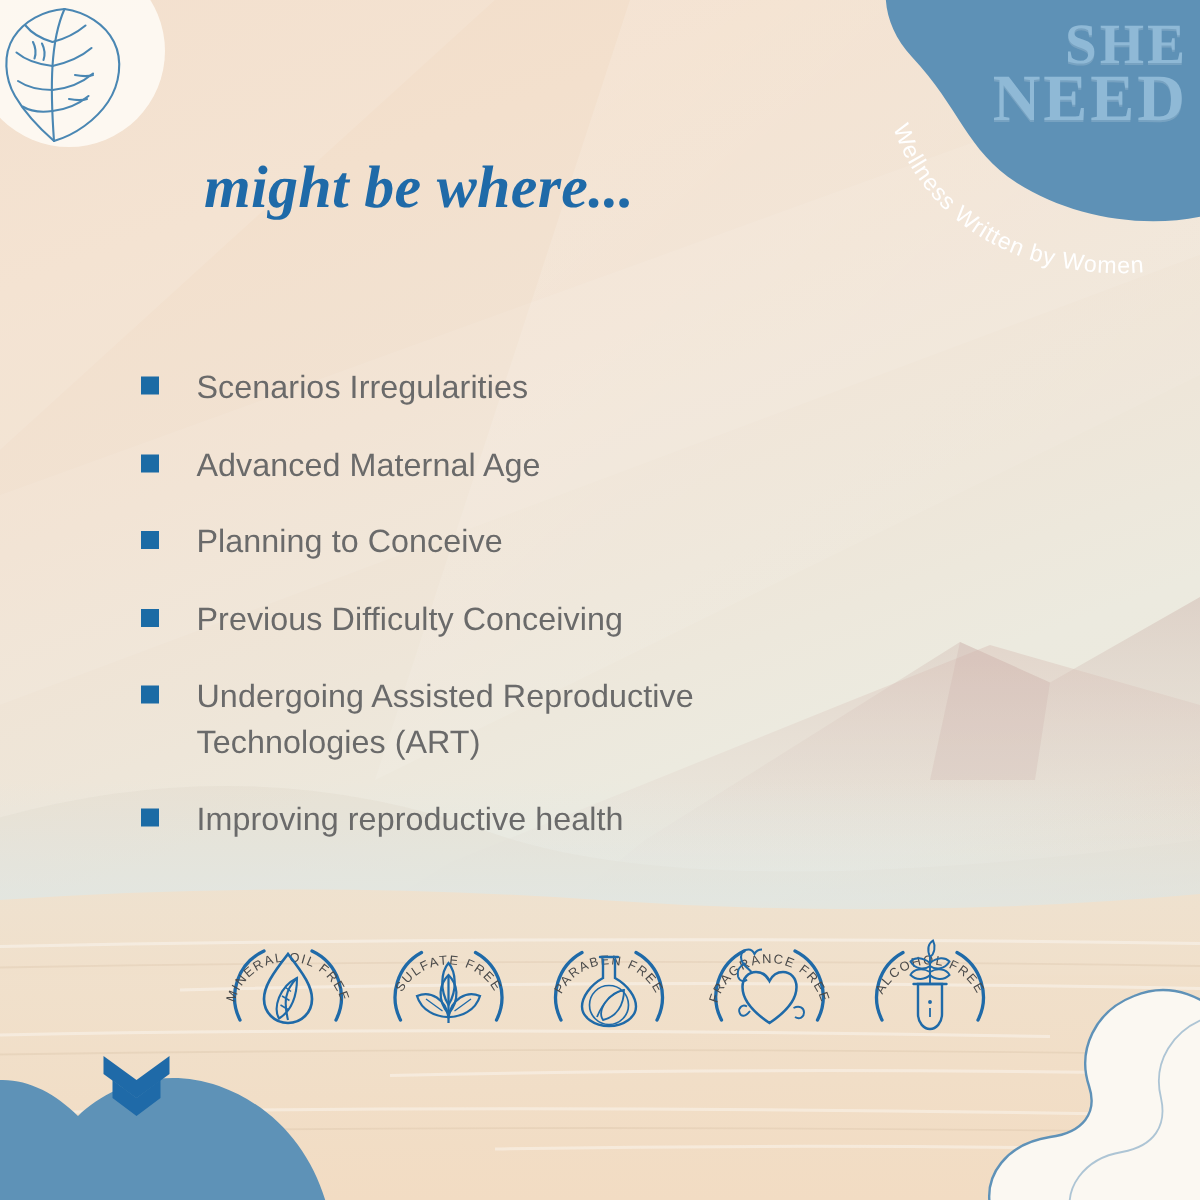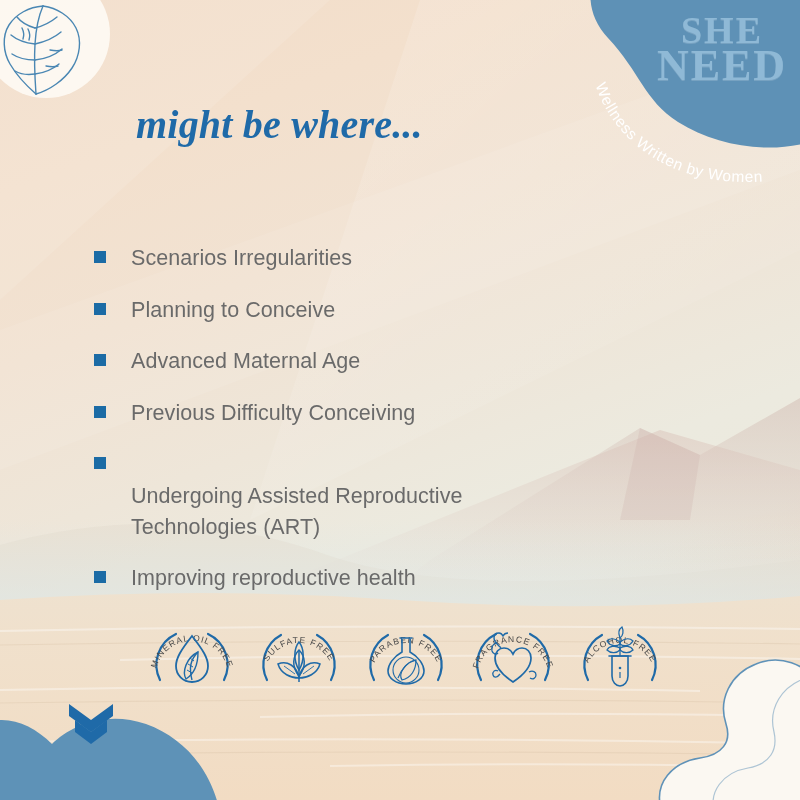--- a/index.html
+++ b/index.html
@@ -58,21 +58,21 @@
     right: -8px;
     top: -58px;
     width: 260px;
     height: 230px;
   }
   .tr-wordmark {
     position: absolute;
     right: 8px;
     top: 14px;
     width: 140px;
-    text-align: center;
+    text-align: right;
     line-height: 0.88;
     color: #8fb9d6;
     font-family: "Liberation Serif", serif;
     font-weight: 700;
     letter-spacing: 2px;
     text-shadow: 0 1px 0 rgba(255,255,255,0.16);
     pointer-events: none;
   }
   .tr-wordmark .l1 { font-size: 38px; display: block; }
   .tr-wordmark .l2 { font-size: 44px; display: block; }
@@ -249,33 +249,33 @@
     <div>might be where...</div>
   </div>
 
   <div class="bullets">
     <div class="bullet-row">
       <span class="bullet-sq"></span>
       <span class="bullet-text">Scenarios Irregularities</span>
     </div>
     <div class="bullet-row">
       <span class="bullet-sq"></span>
+      <span class="bullet-text">Advanced Maternal Age</span>
+    </div>
+    <div class="bullet-row">
+      <span class="bullet-sq"></span>
       <span class="bullet-text">Planning to Conceive</span>
     </div>
     <div class="bullet-row">
       <span class="bullet-sq"></span>
-      <span class="bullet-text">Advanced Maternal Age</span>
-    </div>
-    <div class="bullet-row">
-      <span class="bullet-sq"></span>
       <span class="bullet-text">Previous Difficulty Conceiving</span>
     </div>
     <div class="bullet-row">
       <span class="bullet-sq"></span>
-      <span class="bullet-text" style="max-width:360px;display:inline-block;margin-top:32px;">Undergoing Assisted Reproductive Technologies (ART)</span>
+      <span class="bullet-text" style="max-width:360px;display:inline-block;">Undergoing Assisted Reproductive Technologies (ART)</span>
     </div>
     <div class="bullet-row">
       <span class="bullet-sq"></span>
       <span class="bullet-text">Improving reproductive health</span>
     </div>
   </div>
 
   <div class="badges">
 
     <div class="badge">

